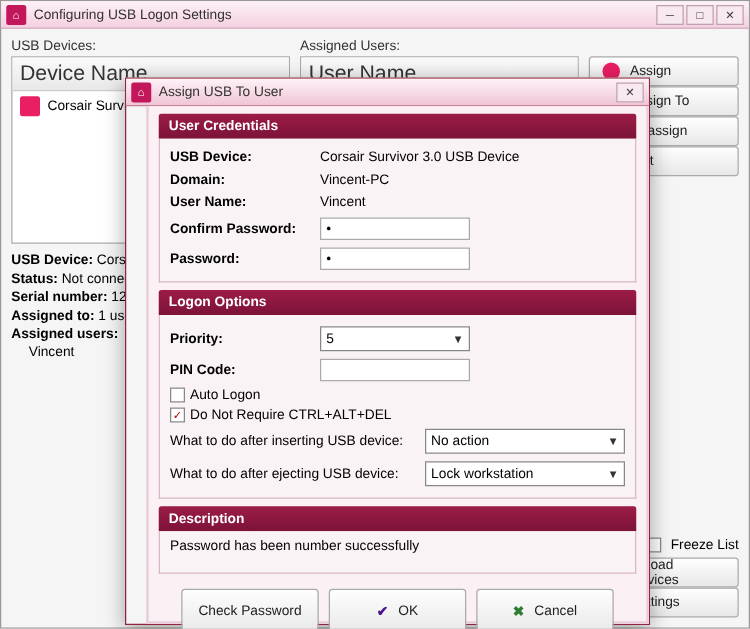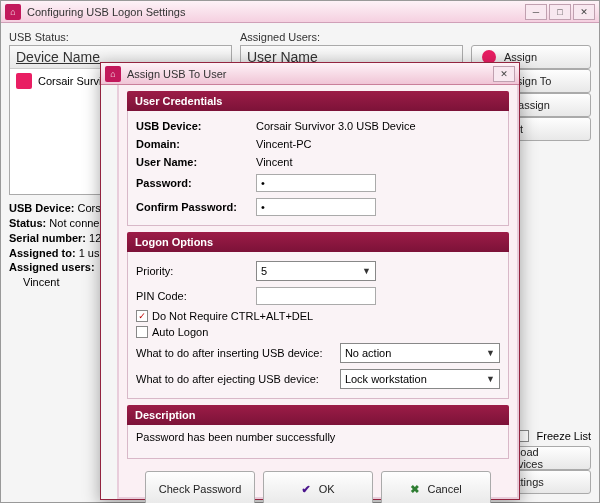--- a/index.html
+++ b/index.html
@@ -60,21 +60,21 @@
   .right-col { width: 120px; display: flex; flex-direction: column; gap: 0; }
   .section-label { font-size: 11px; color: #333; margin-bottom: 2px; }
   .listbox {
     border: 1px solid #aaa;
     background: #fff;
   }
   .list-header {
     background: linear-gradient(to bottom,#fafafa,#e8e8e8);
     border-bottom:1px solid #ccc;
     padding:3px 6px;
-    font-size:14px;color:#333;text-decoration:underline;
+    font-size:17px;color:#333;
   }
   .list-row {
     padding: 4px 6px;
     display:flex;align-items:center;gap:6px;
     cursor:pointer;
   }
   .list-row .usb-icon {
     width:16px;height:16px;background:#e91e63;border-radius:2px;
   }
   .list-row .user-icon {
@@ -130,21 +130,21 @@
     border:1px solid #d8b8c8;
     border-top:none;
     padding:6px 8px;
   }
   .form-row {
     display:flex;align-items:center;
     padding:3px 0;
     font-size:11px;
   }
   .form-row .lbl { width:120px; font-weight:bold; }
-  .form-row .lbl.nl { font-weight:normal; }
+  .form-row .lbl.nl { font-weight:bold; }
   .form-row .val { flex:1; }
   .text-input {
     width:120px;height:18px;border:1px solid #aaa;padding:1px 4px;font-size:11px;background:#fff;
   }
   .select-input {
     width:120px;height:20px;border:1px solid #888;background:#fff;font-size:11px;padding:0 4px;
     display:flex;align-items:center;justify-content:space-between;cursor:pointer;
   }
   .select-input .arrow { font-size:9px;color:#333; }
   .wide-select { width:172px; }
@@ -165,21 +165,21 @@
     <div class="app-icon">⌂</div>
     <div class="title">Configuring USB Logon Settings</div>
     <div class="winbtn">─</div>
     <div class="winbtn">□</div>
     <div class="winbtn">✕</div>
   </div>
   <div class="main-body">
     <div class="left-col">
       <div class="twocol">
         <div>
-          <div class="section-label">USB Status:</div>
+          <div class="section-label">USB Devices:</div>
           <div class="listbox" style="height:150px">
             <div class="list-header">Device Name</div>
             <div class="list-row">
               <span class="usb-icon"></span>
               <span>Corsair Survivor 3.0 USB Device</span>
             </div>
           </div>
         </div>
         <div>
           <div class="section-label">Assigned Users:</div>
@@ -253,25 +253,25 @@
           </div>
         <div class="form-row">
             <div class="lbl">Domain:</div>
             <div class="val">Vincent-PC</div>
           </div>
         <div class="form-row">
             <div class="lbl">User Name:</div>
             <div class="val">Vincent</div>
           </div>
         <div class="form-row">
+            <div class="lbl">Confirm Password:</div>
+            <div class="val"><input class="text-input" type="password" value="•" style=""></div>
+          </div>
+        <div class="form-row">
             <div class="lbl">Password:</div>
-            <div class="val"><input class="text-input" type="password" value="•" style=""></div>
-          </div>
-        <div class="form-row">
-            <div class="lbl">Confirm Password:</div>
             <div class="val"><input class="text-input" type="password" value="•" style=""></div>
           </div>
       </div>
     </div>
 
     <div>
       <div class="group-header">Logon Options</div>
       <div class="group-body">
         <div class="form-row">
             <div class="lbl nl">Priority:</div>
@@ -280,26 +280,26 @@
                 <span>5</span>
                 <span class="arrow">▼</span>
               </div>
             </div>
           </div>
         <div class="form-row">
             <div class="lbl nl">PIN Code:</div>
             <div class="val"><input class="text-input" value="" style=""></div>
           </div>
         <div class="form-row" style="padding:2px 0">
+            <span class="cb"></span>
+            <span>Auto Logon</span>
+          </div>
+        <div class="form-row" style="padding:2px 0">
             <span class="cb checked"></span>
             <span>Do Not Require CTRL+ALT+DEL</span>
-          </div>
-        <div class="form-row" style="padding:2px 0">
-            <span class="cb"></span>
-            <span>Auto Logon</span>
           </div>
         <div class="form-row">
             <div style="width:220px">What to do after inserting USB device:</div>
             <div class="select-input wide-select">
               <span>No action</span>
               <span class="arrow">▼</span>
             </div>
           </div>
         <div class="form-row">
             <div style="width:220px">What to do after ejecting USB device:</div>

